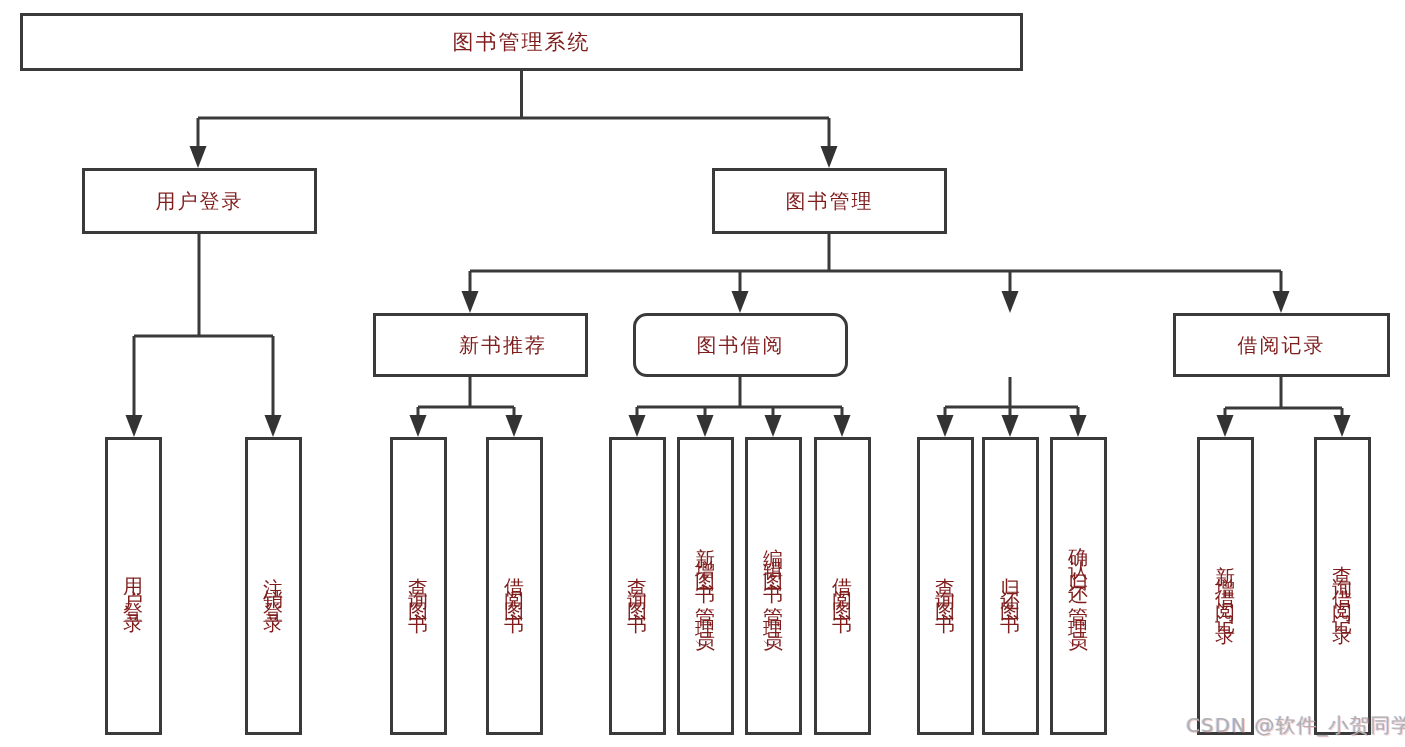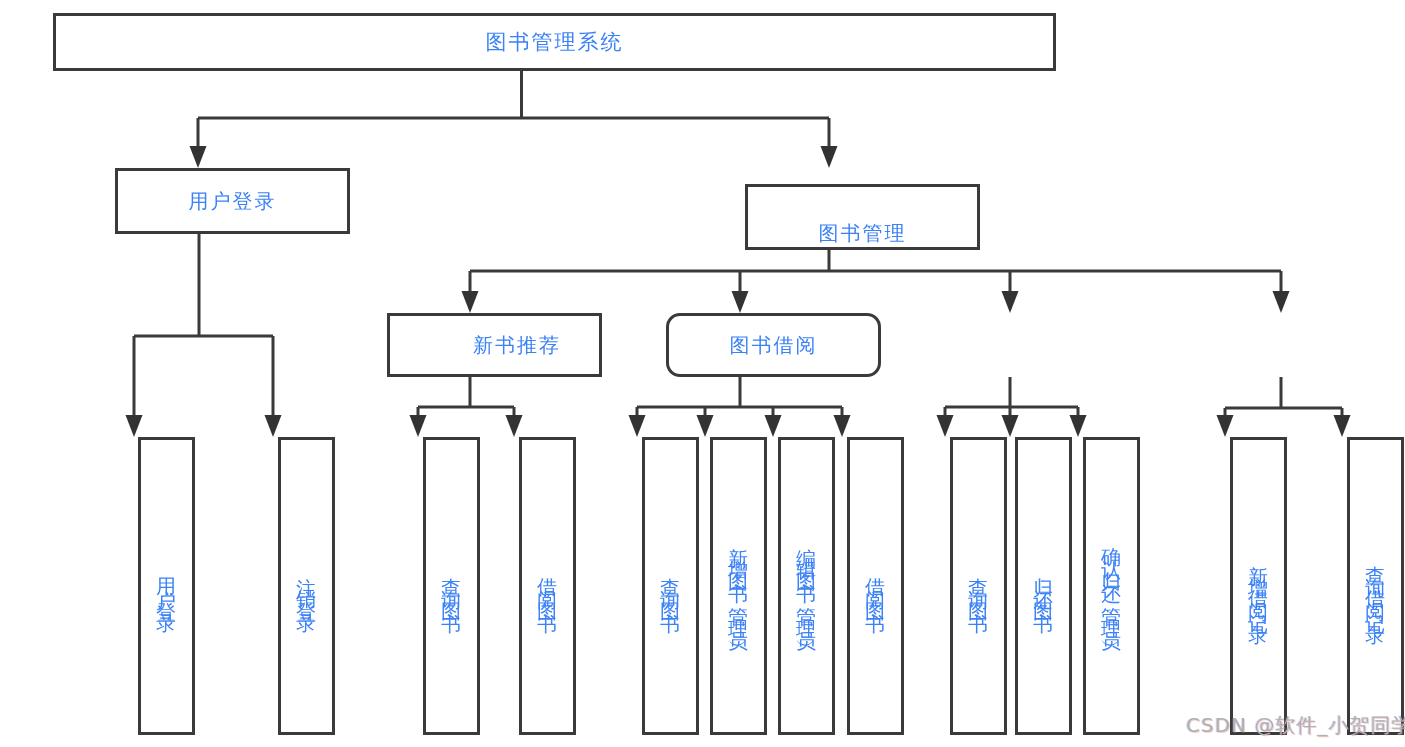--- a/index.html
+++ b/index.html
@@ -12,31 +12,30 @@
   }
   svg.connectors{position:absolute;left:0;top:0;width:1405px;height:747px;}
   svg.connectors path{stroke:#3a3a3a;stroke-width:3;fill:none;}
   svg.connectors polygon{fill:#333333;stroke:none;}
   .node{
     position:absolute;
     box-sizing:border-box;
     border:3px solid #3a3a3a;
     background:#ffffff;
     display:flex;align-items:center;justify-content:center;
-    color:#3b82f6;
+    color:#7f1d1d;
     font-size:20px;
     letter-spacing:2px;
     text-align:center;
-    margin-left:33px;
   }
   .node.root{left:20px;top:13px;width:1003px;height:58px;font-size:21px;}
   .node.l1a{left:82px;top:168px;width:235px;height:66px;}
-  .node.l1b{left:712px;top:184px;width:235px;height:66px;align-items:flex-end;}
+  .node.l1b{left:712px;top:168px;width:235px;height:66px;}
   .node.l2{top:313px;width:215px;height:64px;}
-  .node.l2a{left:354px;padding-left:45px;}
+  .node.l2a{left:373px;padding-left:45px;}
   .node.l2b{left:633px;border-radius:14px;}
   .node.l2c{left:903px;}
   .node.l2d{left:1173px;width:217px;}
   .node.leaf{top:437px;width:57px;height:298px;}
   .leaf .vtext{
     writing-mode:vertical-lr;
     letter-spacing:12px;
     font-size:20px;
     line-height:1;
     white-space:nowrap;
@@ -112,20 +111,23 @@
   <div class="node l1b">
     <span>图书管理</span>
   </div>
 
   <div class="node l2 l2a">
     <span>新书推荐</span>
   </div>
   <div class="node l2 l2b">
     <span>图书借阅</span>
   </div>
+  <div class="node l2 l2d">
+    <span>借阅记录</span>
+  </div>
 
   <div class="node leaf a1">
     <span class="vtext">用户登录</span>
   </div>
   <div class="node leaf a2">
     <span class="vtext">注销登录</span>
   </div>
 
   <div class="node leaf b1">
     <span class="vtext">查询图书</span>

